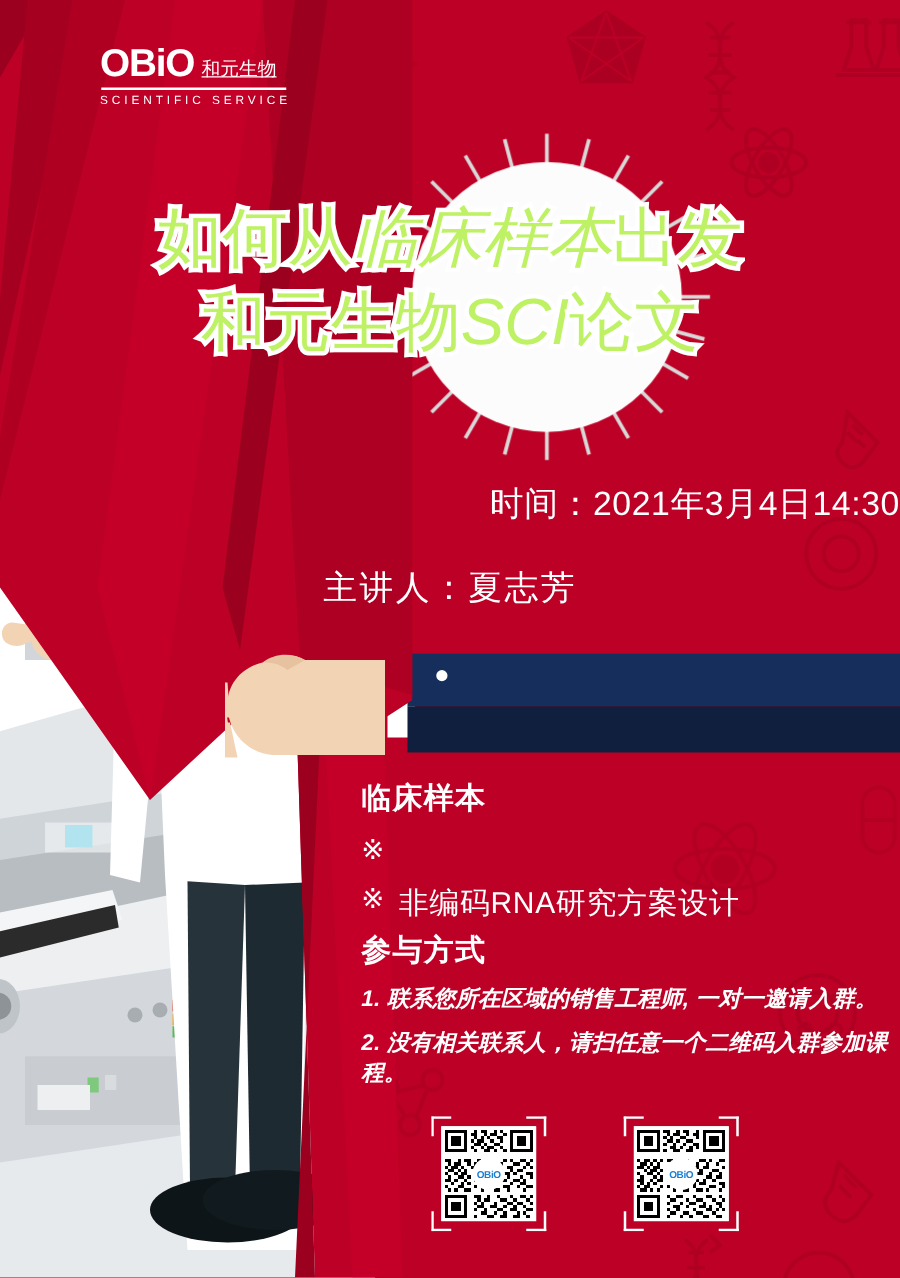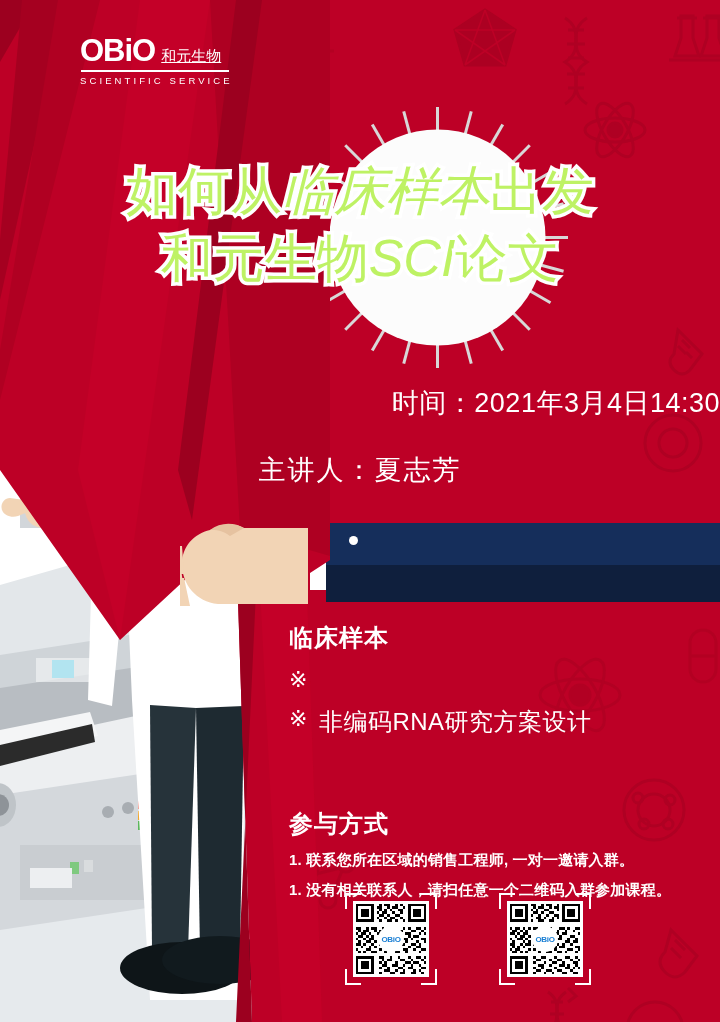--- a/index.html
+++ b/index.html
@@ -57,22 +57,22 @@
   .sleeve-dot{position:absolute;left:349px;top:536px;width:9px;height:9px;border-radius:50%;background:#ffffff;z-index:6;}
   .cuff{position:absolute;left:310px;top:533px;width:22px;height:57px;background:#ffffff;z-index:5;}
 
   
   .block{position:absolute;z-index:9;color:#ffffff;}
   .sec-head{font-size:24px;font-weight:bold;letter-spacing:1px;}
   .bullet{font-size:24px;margin-top:13px;letter-spacing:0.5px;display:flex;gap:11px;}
   .bullet .mk{font-size:22px;}
 
   .content-block{left:289px;top:622px;}
-  .join-block{left:289px;top:808px;}
-  .join-line{font-size:15px;font-weight:bold;margin-top:11px;letter-spacing:0.2px;}
+  .join-block{left:289px;top:744px;}
+  .join-line{font-size:18px;font-style:italic;font-weight:bold;margin-top:11px;letter-spacing:0.2px;}
 
   
   .qr-row{position:absolute;left:345px;top:893px;z-index:9;display:flex;gap:62px;}
   .qr-box{position:relative;width:92px;height:92px;}
   .qr-frame{position:absolute;inset:0;}
   .qr-frame span{position:absolute;width:14px;height:14px;}
   .qr-frame .tl{left:0;top:0;border-left:2px solid #fff;border-top:2px solid #fff;}
   .qr-frame .tr{right:0;top:0;border-right:2px solid #fff;border-top:2px solid #fff;}
   .qr-frame .bl{left:0;bottom:0;border-left:2px solid #fff;border-bottom:2px solid #fff;}
   .qr-frame .br{right:0;bottom:0;border-right:2px solid #fff;border-bottom:2px solid #fff;}
@@ -375,21 +375,21 @@
     </div>
     <div class="bullet">
       <span class="mk">※</span>
       <span>非编码RNA研究方案设计</span>
     </div>
   </div>
 
   <div class="block join-block">
     <div class="sec-head">参与方式</div>
     <div class="join-line">1. 联系您所在区域的销售工程师, 一对一邀请入群。</div>
-    <div class="join-line">1. 没有相关联系人，请扫任意一个二维码入群参加课程。</div>
+    <div class="join-line">2. 没有相关联系人，请扫任意一个二维码入群参加课程。</div>
   </div>
 
   <div class="qr-row">
     <div class="qr-box">
       <div class="qr-frame">
         <span class="tl"></span>
           <span class="tr"></span>
           <span class="bl"></span>
           <span class="br"></span>
       </div>

